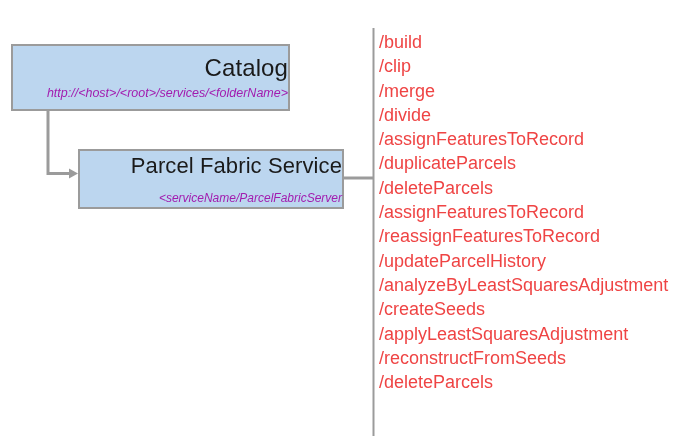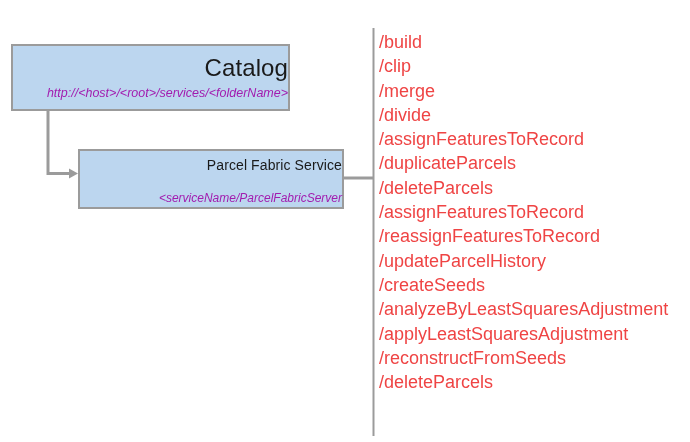--- a/index.html
+++ b/index.html
@@ -64,21 +64,21 @@
   .node-title {
     color: #1a1a1a;
     font-size: 24px;
     line-height: 27px;
     font-weight: normal;
     letter-spacing: 0.1px;
     white-space: nowrap;
   }
 
   #parcel-fabric-node .node-title {
-    font-size: 14px;
+    font-size: 22px;
     line-height: 25px;
   }
 
   .node-subtitle {
     color: #a21caf;
     font-size: 12.5px;
     line-height: 16px;
     margin-top: 4px;
     white-space: nowrap;
     font-style: italic;
@@ -137,20 +137,20 @@
     <li class="operation-item">/build</li>
     <li class="operation-item">/clip</li>
     <li class="operation-item">/merge</li>
     <li class="operation-item">/divide</li>
     <li class="operation-item">/assignFeaturesToRecord</li>
     <li class="operation-item">/duplicateParcels</li>
     <li class="operation-item">/deleteParcels</li>
     <li class="operation-item">/assignFeaturesToRecord</li>
     <li class="operation-item">/reassignFeaturesToRecord</li>
     <li class="operation-item">/updateParcelHistory</li>
+    <li class="operation-item">/analyzeByLeastSquaresAdjustment</li>
     <li class="operation-item">/createSeeds</li>
-    <li class="operation-item">/analyzeByLeastSquaresAdjustment</li>
     <li class="operation-item">/applyLeastSquaresAdjustment</li>
     <li class="operation-item">/reconstructFromSeeds</li>
     <li class="operation-item">/deleteParcels</li>
   </ul>
 
 </div>
 
 </body></html>

